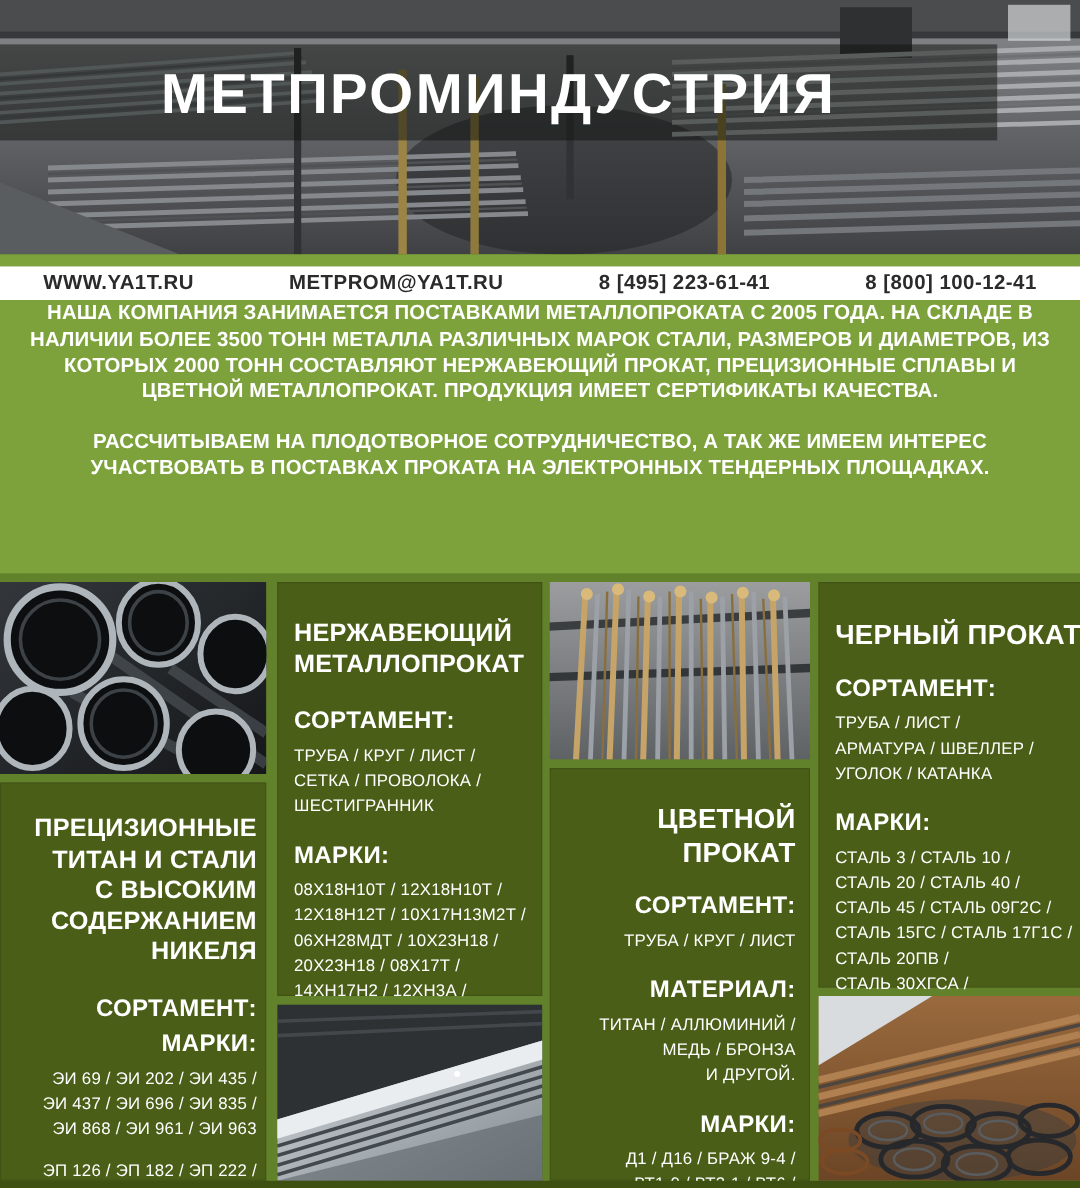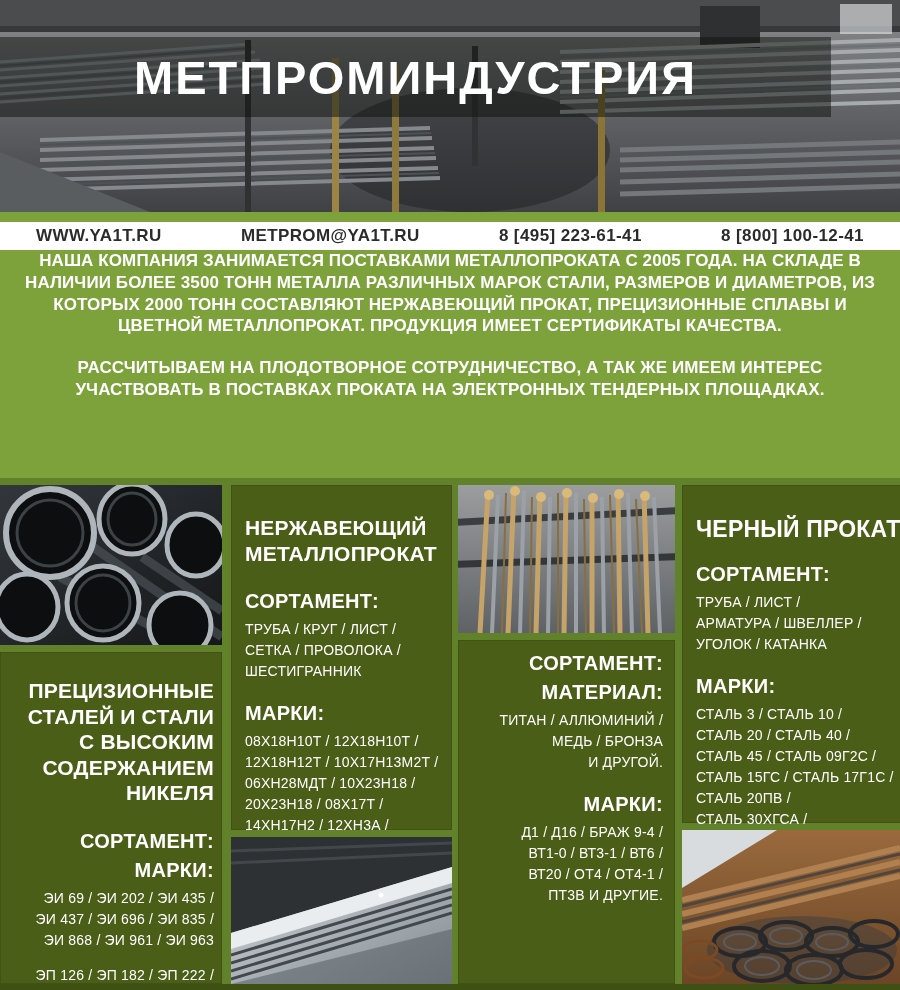--- a/index.html
+++ b/index.html
@@ -123,21 +123,21 @@
         <g fill="none" stroke="#3c4246" stroke-width="3">
           <ellipse cx="50" cy="48" rx="33" ry="33"></ellipse>
           <ellipse cx="132" cy="34" rx="24" ry="26"></ellipse>
           <ellipse cx="103" cy="118" rx="27" ry="28"></ellipse>
         </g>
       </svg>
     </div>
 
     <div class="tile panel t-c1-text">
       <h2 class="cat-title">ПРЕЦИЗИОННЫЕ
-СТАЛЕЙ И СТАЛИ
+ТИТАН И СТАЛИ
 С ВЫСОКИМ
 СОДЕРЖАНИЕМ
 НИКЕЛЯ</h2>
       <div class="label">СОРТАМЕНТ:</div>
       <div class="label">МАРКИ:</div>
       <div class="lines tight">ЭИ 69 / ЭИ 202 / ЭИ 435 /
 ЭИ 437 / ЭИ 696 / ЭИ 835 /
 ЭИ 868 / ЭИ 961 / ЭИ 963</div>
       <div class="lines">ЭП 126 / ЭП 182 / ЭП 222 /
 ЭП 263 / ЭП 303 / ЭП 410 /
@@ -201,21 +201,23 @@
             <circle cx="83" cy="12" r="5"></circle>
           <circle cx="109" cy="8" r="5"></circle>
             <circle cx="135" cy="13" r="5"></circle>
             <circle cx="161" cy="9" r="5"></circle>
             <circle cx="187" cy="11" r="5"></circle>
         </g>
       </svg>
     </div>
 
     <div class="tile panel t-c3-text">
-      <div class="label">СОРТАМЕНТ:</div>
+      <h2 class="cat-title big">ЦВЕТНОЙ ПРОКАТ</h2>
+      <div class="label">СОРТАМЕНТ:</div>
+      <div class="lines">ТРУБА / КРУГ / ЛИСТ</div>
       <div class="label">МАТЕРИАЛ:</div>
       <div class="lines">ТИТАН / АЛЛЮМИНИЙ /
 МЕДЬ / БРОНЗА
 И ДРУГОЙ.</div>
       <div class="label">МАРКИ:</div>
       <div class="lines">Д1 / Д16 / БРАЖ 9-4 /
 ВТ1-0 / ВТ3-1 / ВТ6 /
 ВТ20 / ОТ4 / ОТ4-1 /
 ПТ3В И ДРУГИЕ.</div>
     </div>

